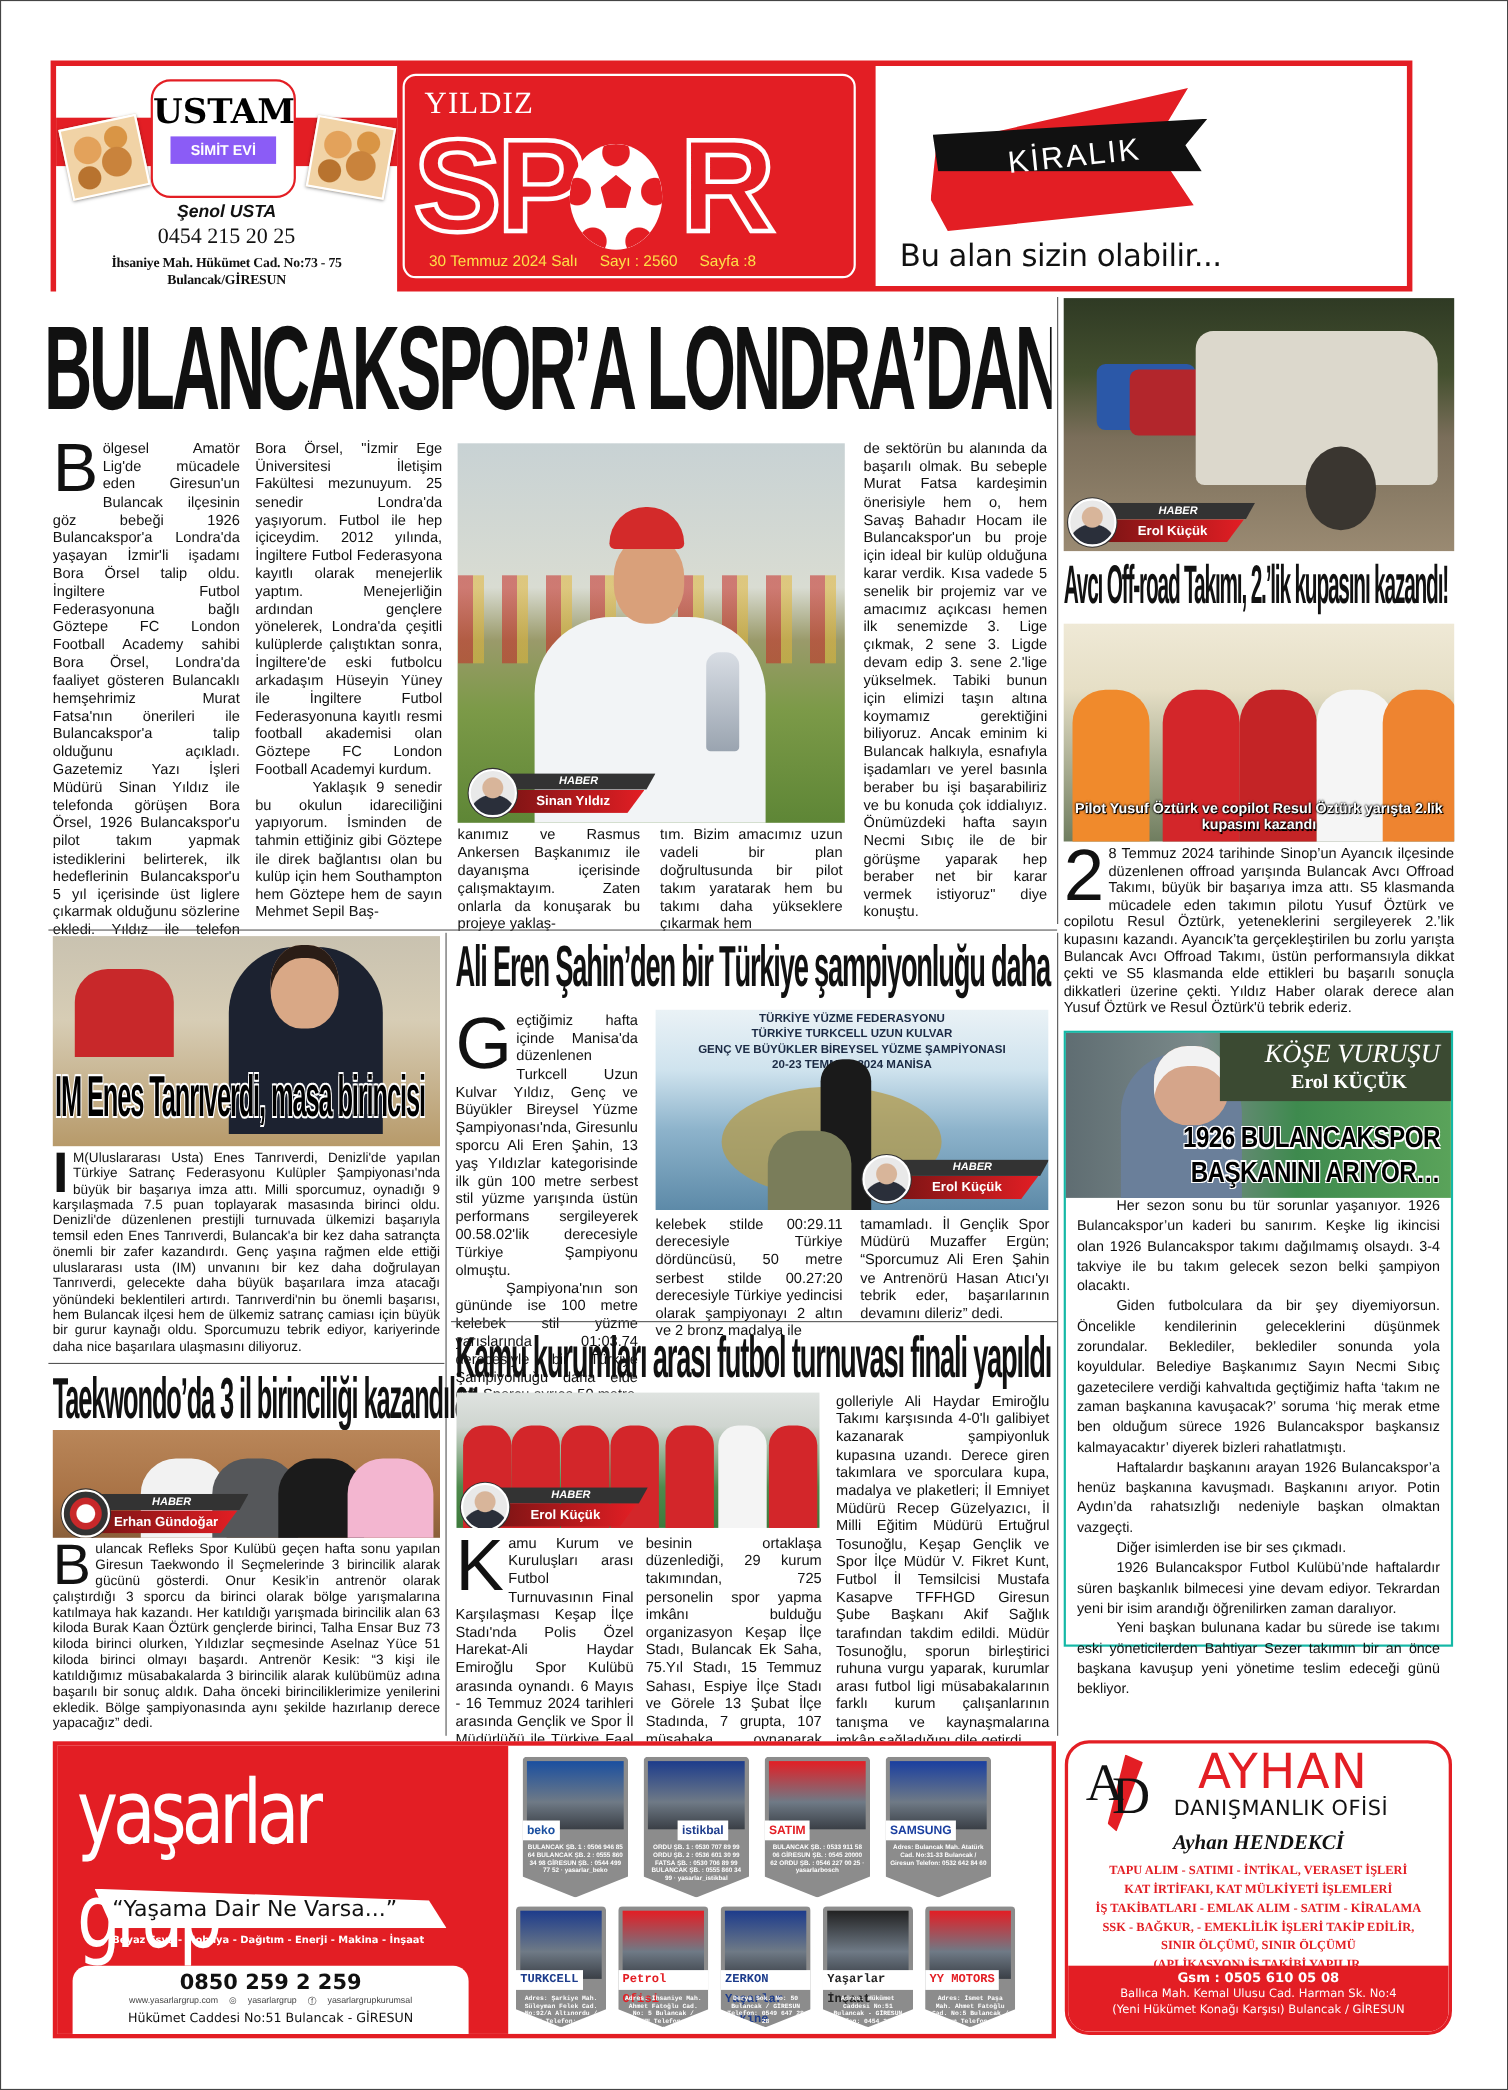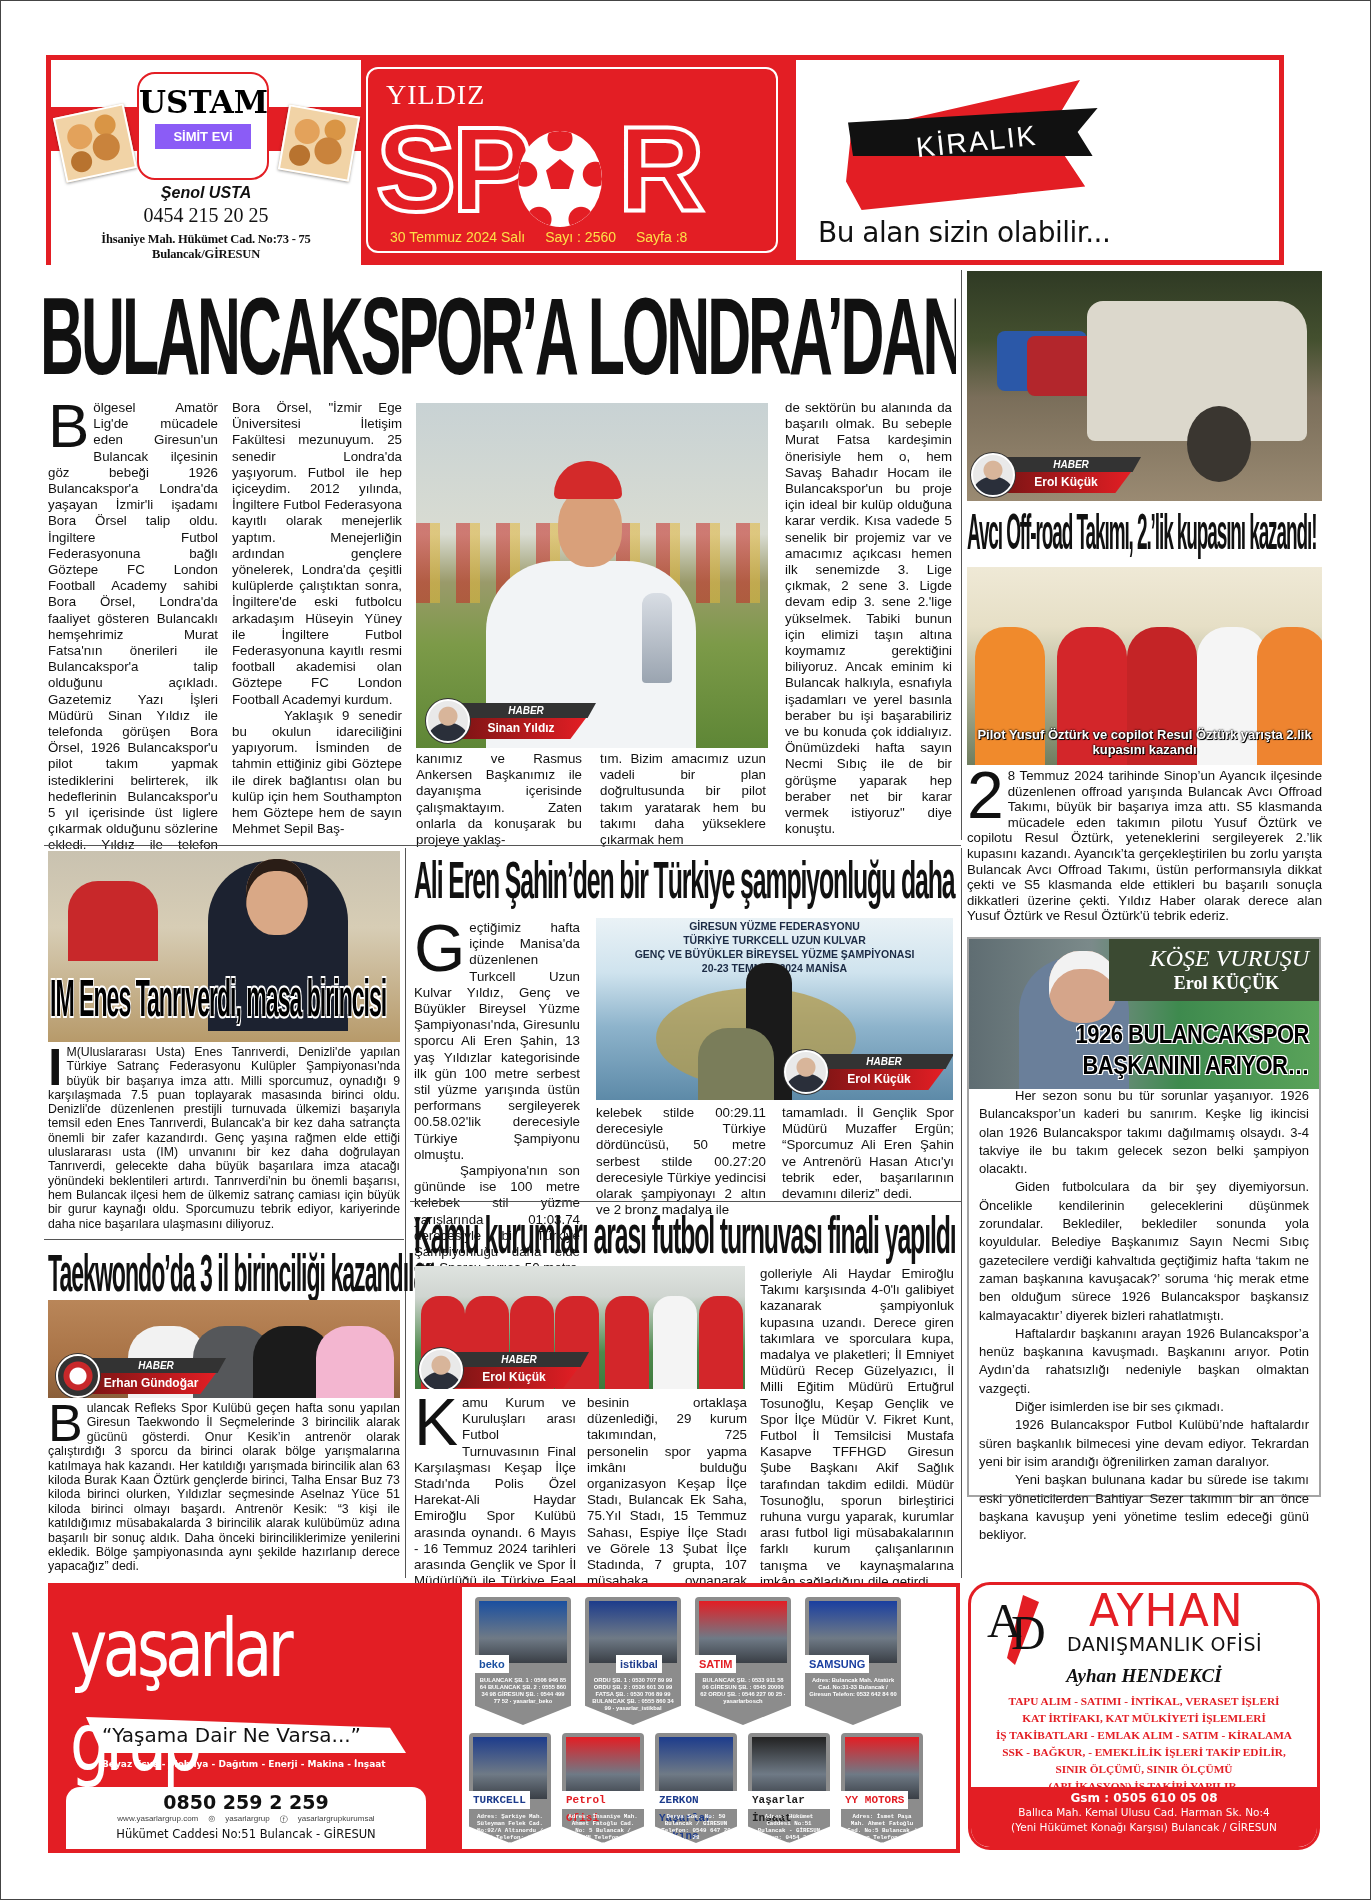--- a/index.html
+++ b/index.html
@@ -102,21 +102,21 @@
   .ph-football .p { position: absolute; top: 30px; width: 44px; height: 110px; background: #d3262a; border-radius: 18px 18px 0 0; }
 
   .ph-kose { background: linear-gradient(90deg, #5f6d72 0%, #7b8a8a 35%, #3e8a4e 60%, #5aa35a 100%); }
   .kose-man { position: absolute; left: 50px; top: 18px; width: 110px; height: 150px; background: #6a7f9a; border-radius: 55px 55px 0 0; }
   .kose-head { position: absolute; left: 80px; top: 12px; width: 68px; height: 72px; background: #d5a58a; border-radius: 45%; box-shadow: inset 0 18px 0 #f2f2f2; }
   .kose-overlay { position: absolute; right: 0; top: 0; width: 210px; height: 62px; background: #3b4a32; }
   .kose-title { position: absolute; right: 10px; top: 6px; font-family: "Liberation Serif", serif; font-style: italic; font-size: 24px; color: #fff; }
   .kose-author { position: absolute; right: 40px; top: 34px; font-family: "Liberation Serif", serif; font-weight: bold; font-size: 18px; color: #fff; }
   .kose-head-text { position: absolute; right: 10px; top: 80px; text-align: right; font-weight: bold; font-size: 22px; line-height: 26px; color: #000; text-shadow: -1px -1px 0 #fff, 1px -1px 0 #fff, -1px 1px 0 #fff, 1px 1px 0 #fff; transform: scaleY(1.2); transform-origin: right top; letter-spacing: -.5px; }
 
-  .kose-box { position: absolute; left: 967px; top: 937px; width: 354px; height: 560px; border: 2px solid #a3a3a3; }
+  .kose-box { position: absolute; left: 967px; top: 937px; width: 354px; height: 560px; border: 2px solid #14b8a6; }
 
   
   .ad-yasarlar { position: absolute; left: 48px; top: 1583px; width: 912px; height: 270px; border: 4px solid #e31e24; background: #fff; }
   .yas-left { position: absolute; left: 0; top: 0; width: 410px; height: 262px; background: #e31e24; }
   .yas-logo { position: absolute; left: 18px; top: 14px; font-family: "DejaVu Sans", sans-serif; font-size: 70px; color: #fff; letter-spacing: -5px; transform: scaleX(.9) scaleY(1.15); transform-origin: left top; }
   .yas-slogan { position: absolute; left: 34px; top: 130px; width: 320px; height: 36px; background: #fff; clip-path: polygon(0 0, 95% 30%, 100% 100%, 5% 100%); font-family: "DejaVu Sans", sans-serif; font-size: 20px; color: #111; padding: 6px 0 0 16px; }
   .yas-cats { position: absolute; left: 0; width: 100%; top: 172px; text-align: left; padding-left: 50px; font-family: "DejaVu Sans", sans-serif; font-size: 9px; font-weight: bold; color: #fff; }
   .yas-contact { position: absolute; left: 14px; top: 200px; width: 360px; height: 62px; background: #fff; border-radius: 14px 14px 0 0; text-align: center; }
   .yas-phone { font-family: "DejaVu Sans", sans-serif; font-weight: bold; font-size: 19px; margin-top: 4px; color: #111; }
   .yas-social { display: flex; justify-content: center; gap: 10px; font-size: 8px; color: #444; margin-top: 1px; }
@@ -255,21 +255,21 @@
 <div class="hrule" style="left:44px;top:1239px;width:360px;"></div>
 <div class="vrule" style="left:405px;top:848px;height:730px;"></div>
 
 <div class="headline-cond" style="left:414px;top:850px;font-size:34px;transform:scaleX(.73) scaleY(1.55);">Ali Eren Şahin’den bir Türkiye şampiyonluğu daha</div>
 <div class="col-text" style="left:414px;top:920px;width:166px;">
   <span class="dropcap" style="font-size:66px;line-height:52px;">G</span>
   <span>eçtiğimiz hafta içinde Manisa'da düzenlenen Turkcell Uzun Kulvar Yıldız, Genç ve Büyükler Bireysel Yüzme Şampiyonası'nda, Giresunlu sporcu Ali Eren Şahin, 13 yaş Yıldızlar kategorisinde ilk gün 100 metre serbest stil yüzme yarışında üstün performans sergileyerek 00.58.02'lik derecesiyle Türkiye Şampiyonu olmuştu.</span>
   <p style="text-indent:46px;">Şampiyona'nın son gününde ise 100 metre kelebek stil yüzme yarışlarında 01:03.74 derecesiyle bir Türkiye Şampiyonluğu daha elde etti. Sporcu ayrıca 50 metre</p>
 </div>
 <div class="photo ph-swim" style="left:596px;top:918px;width:357px;height:182px;">
-  <div class="txt" style="top:2px;">GİRESUN YÜZME FEDERASYONU</div>
+  <div class="txt" style="top:2px;">TÜRKİYE YÜZME FEDERASYONU</div>
   <div class="txt" style="top:16px;">TÜRKİYE TURKCELL UZUN KULVAR</div>
   <div class="txt" style="top:30px;">GENÇ VE BÜYÜKLER BİREYSEL YÜZME ŞAMPİYONASI</div>
   <div class="txt" style="top:44px;">20-23 TEMMUZ 2024 MANİSA</div>
   <div class="blob"></div>
   <div class="kid"></div>
   <div class="man"></div>
   <div class="byline" style="left:188px;top:132px;">
     <div class="avatar"></div>
     <div class="top">HABER</div>
     <div class="bottom">Erol Küçük</div>

